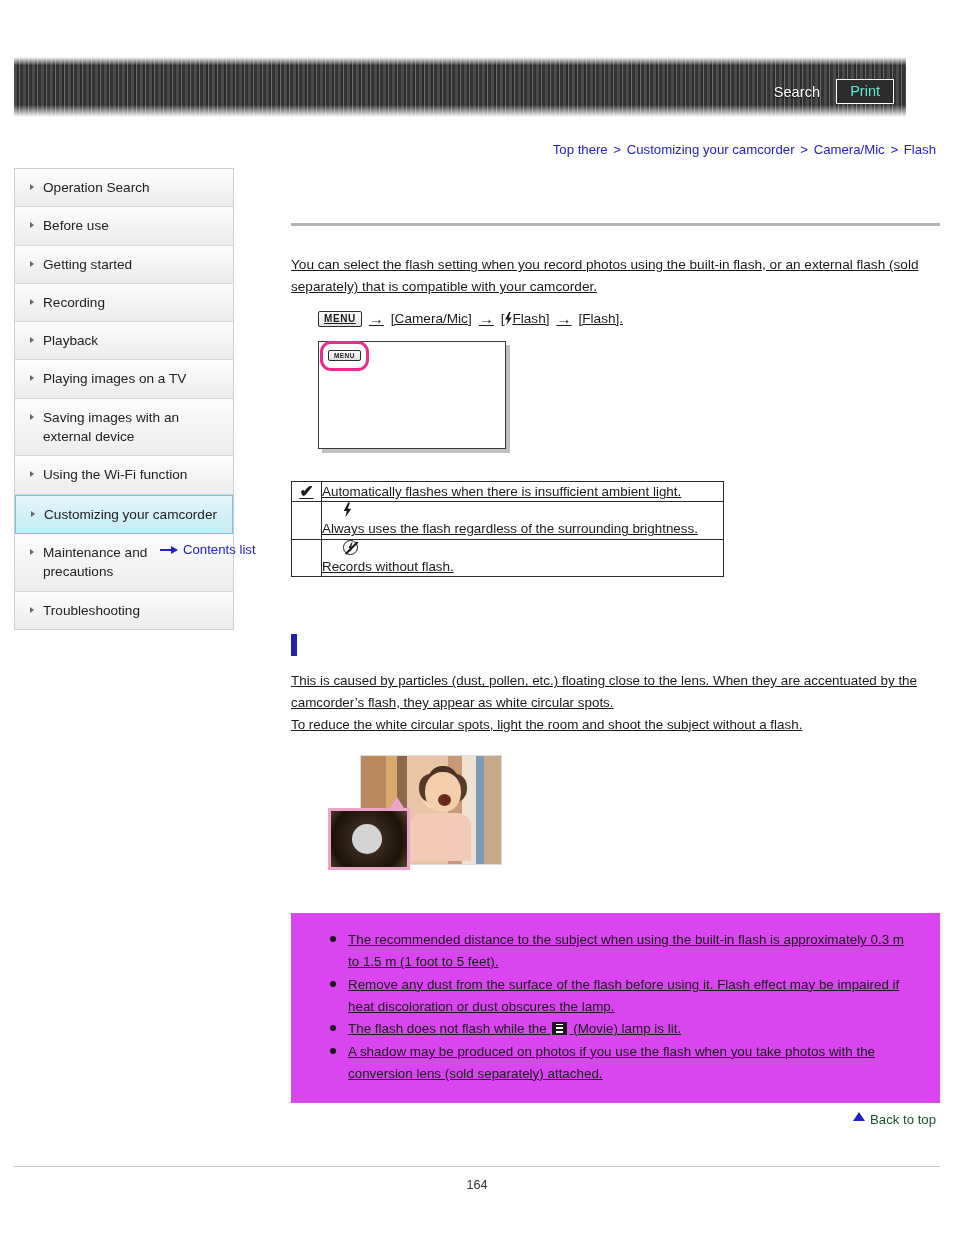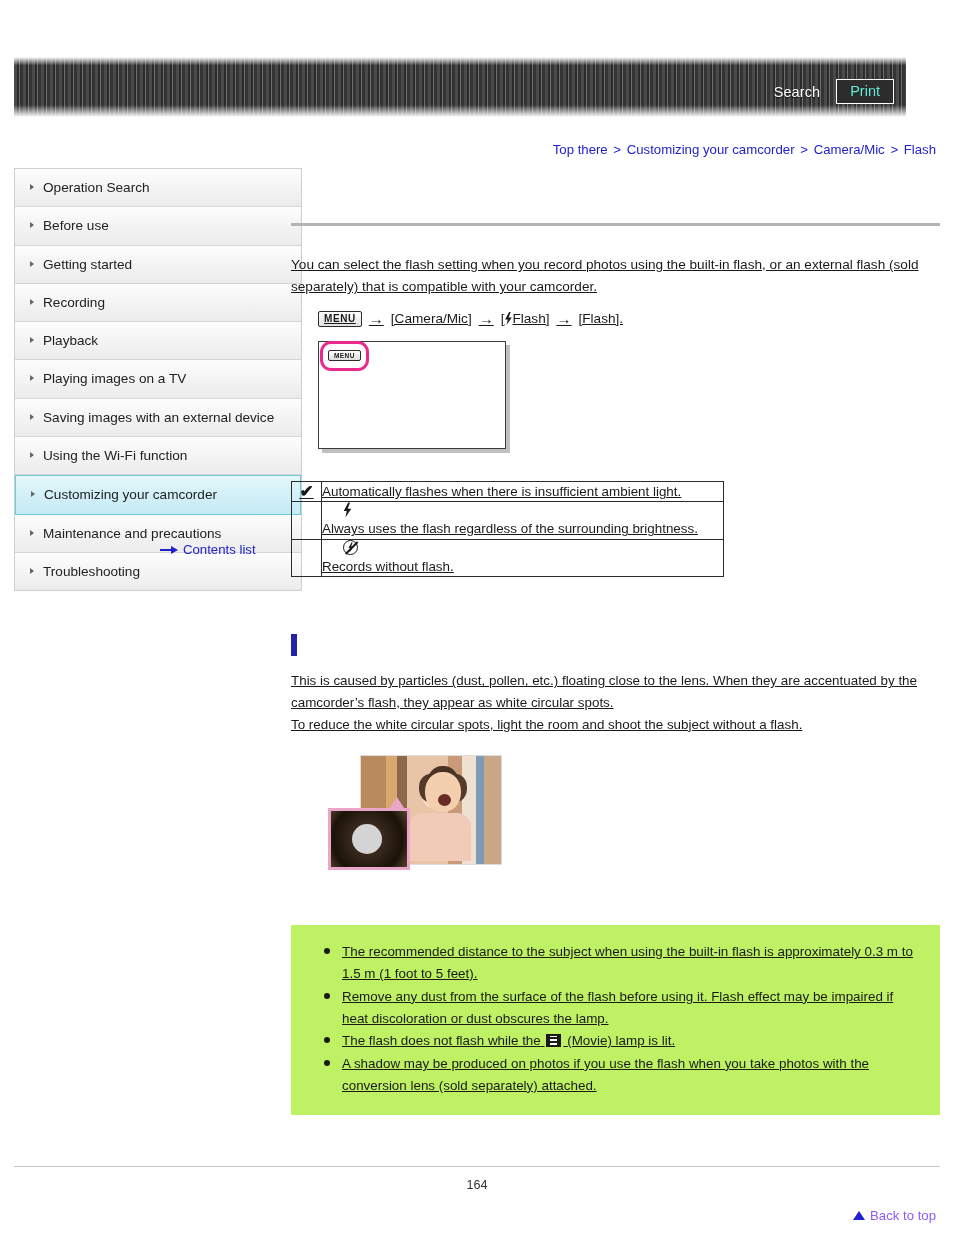--- a/index.html
+++ b/index.html
@@ -47,21 +47,21 @@
   .breadcrumb {
     position: absolute; right: 18px; top: 142px;
     font-size: 13.2px; color: #2222cc;
   }
   .breadcrumb .crumb { cursor: pointer; }
   .breadcrumb .sep { color: #2222cc; margin: 0 2px; }
 
   
   .sidebar {
     position: absolute; left: 14px; top: 168px;
-    width: 288px;
+    width: 220px;
     border: 1px solid #cfcfcf;
     border-bottom: none;
     background: #ffffff;
   }
   .nav-item {
     position: relative;
     border-bottom: 1px solid #d6d6d6;
     background: linear-gradient(to bottom, #fdfdfd 0%, #f3f3f3 55%, #ececec 100%);
     padding: 9px 12px 9px 28px;
     font-size: 13.6px;
@@ -249,23 +249,23 @@
   .zoom-pointer {
     position: absolute; left: 60px; top: 42px;
     width: 0; height: 0;
     border-left: 9px solid transparent;
     border-right: 9px solid transparent;
     border-bottom: 14px solid #e9a6c8;
   }
 
   
   .notes {
-    margin-top: 40px;
-    background: #bef264;
-    padding: 16px 22px 18px 24px;
+    margin-top: 28px;
+    background: #d946ef;
+    padding: 16px 22px 18px 30px;
   }
   .note-li {
     position: relative;
     padding-left: 27px;
     font-size: 13.4px; line-height: 1.62;
     margin-bottom: 1px;
   }
   .note-li .bullet {
     position: absolute; left: 9px; top: 7px;
     width: 6px; height: 6px; border-radius: 50%;
@@ -282,23 +282,23 @@
     width: 7px; height: 9px; background: #ffffff;
   }
   .movie-icon::after {
     content: ""; position: absolute; left: 0; top: 3px;
     width: 15px; height: 1.6px; background: #1a1a1a;
     box-shadow: 0 4px 0 #1a1a1a;
   }
 
   
   .back-to-top {
-    position: absolute; right: 18px; top: 1208px;
-    font-size: 13.2px; color: #8b5cf6; cursor: pointer;
-    display: flex; align-items: center; gap: 5px;
+    position: absolute; right: 18px; top: 1112px;
+    font-size: 13.2px; color: #14532d; cursor: pointer;
+    display: flex; gap: 5px;
   }
   .up-tri {
     width: 0; height: 0;
     border-left: 6px solid transparent;
     border-right: 6px solid transparent;
     border-bottom: 9px solid #2222cc;
   }
   .footer-rule {
     position: absolute; left: 14px; top: 1166px;
     width: 926px; height: 1px; background: #c8c8c8;

